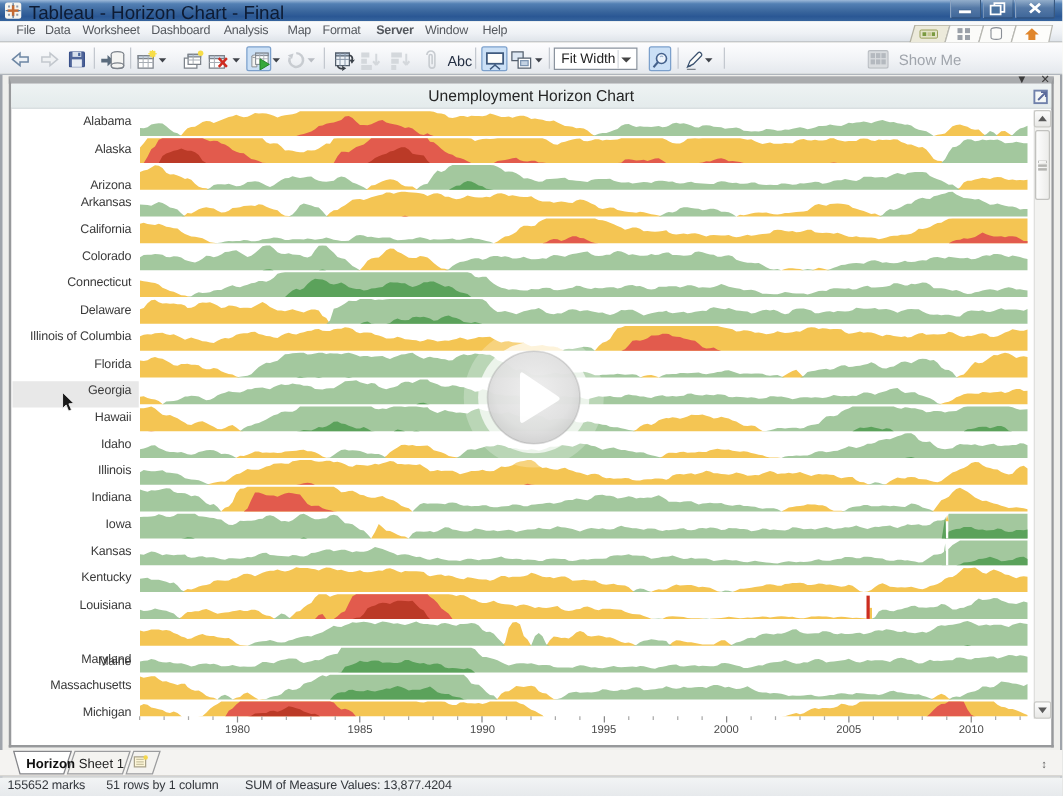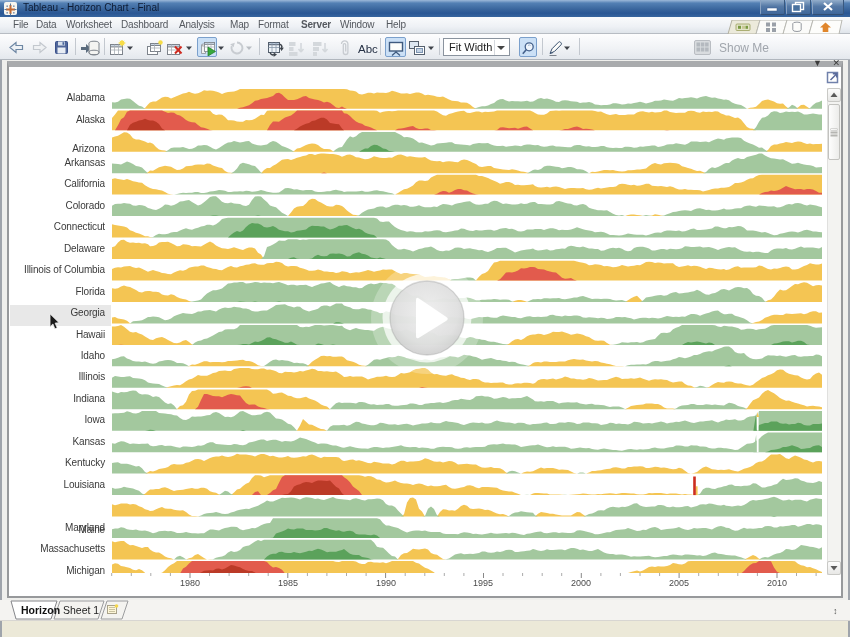--- a/index.html
+++ b/index.html
@@ -2,21 +2,21 @@
 <html><head><meta charset="utf-8"><style>
 * { margin:0; padding:0; box-sizing:border-box; }
 html,body { width:850px; height:637px; overflow:hidden; font-family:"Liberation Sans",sans-serif; }
 #app { position:relative; width:850px; height:637px; background:#ece9d8; }
 .abs { position:absolute; }
 
 
 #titlebar { position:absolute; left:0; top:0; width:850px; height:17px;
   background:linear-gradient(to bottom,#9db9d9 0%,#5380b4 18%,#39659c 55%,#2a5794 78%,#37659e 100%); }
 #titleicon { position:absolute; left:4px; top:2px; width:13px; height:13px; background:#f7f5ef; border-radius:2px; }
-#titletext { position:absolute; left:23px; top:2px; font-size:10px; color:#0d1b33; }
+#titletext { position:absolute; left:23px; top:2px; font-size:15px; color:#0d1b33; }
 .winbtn { position:absolute; top:0; height:15px; width:25px;
   background:linear-gradient(to bottom,#93aecb 0%,#5579a6 45%,#3f679a 100%);
   border-left:1px solid #8aa3c2; border-right:1px solid #39587e; border-bottom:1px solid #334f72;
   color:#fff; text-align:center; font-size:10px; line-height:13px; border-radius:0 0 2px 2px; }
 
 
 #menubar { position:absolute; left:0; top:17px; width:850px; height:17px;
   background:linear-gradient(to bottom,#fafbfc 0%,#eef1f5 60%,#dfe4ea 100%);
   border-bottom:1px solid #b7bcc3; }
 .menu { position:absolute; top:19px; font-size:10px; letter-spacing:-0.2px; color:#54585e; }
@@ -274,20 +274,21 @@
         <rect x="6.8" y="7.5" width="3.5" height="4"></rect>
         <rect x="11.1" y="7.5" width="3.5" height="4"></rect>
       </g>
   </svg>
 
   <div id="workspace"></div>
   <div id="appborderL"></div>
   <div id="appborderR"></div>
   <div id="sheetwin"></div>
   <div id="winctl">▼&nbsp;✕</div>
+  <div id="sheettitle">Unemployment Horizon Chart</div>
   <svg id="popout" viewBox="0 0 14 14" width="14" height="14">
     <rect x="1.5" y="2.5" width="10" height="10" fill="rgba(255,255,255,0.5)" stroke="#7081ab" stroke-width="1.5"></rect>
     <path d="M4.5 10 L10.5 4 M6.8 3.7 h3.9 v3.9" fill="none" stroke="#5b6b9b" stroke-width="1.5"></path>
   </svg>
   <div id="georgiahl"></div>
   <div class="slab" style="top:92.4px">Alabama</div>
 <div class="slab" style="top:113.9px">Alaska</div>
 <div class="slab" style="top:143px">Arizona</div>
 <div class="slab" style="top:156.8px">Arkansas</div>
 <div class="slab" style="top:178.2px">California</div>
@@ -549,20 +550,25 @@
     <text x="21" y="14" font-family="Liberation Sans" font-size="10.5" font-weight="bold" fill="#111">Horizon</text>
     <text x="63" y="14" font-family="Liberation Sans" font-size="10.5" fill="#222">Sheet 1</text>
     <g transform="translate(107,4)">
       <rect x="0.5" y="1.5" width="9" height="8" fill="#fdf6d8" stroke="#a9a28a"></rect>
       <path d="M2 3.5 h6 M2 5.5 h6 M2 7.5 h6" stroke="#c9c2a0" stroke-width="1"></path>
       <circle cx="9.5" cy="2" r="1.8" fill="#f4d64c"></circle>
     </g>
     <text x="833" y="14" font-family="Liberation Sans" font-size="9" fill="#555">↕</text>
   </svg>
 
+  <div id="statusbar">
+    <span style="left:6px;">155652 marks</span>
+    <span style="left:85px;">51 rows by 1 column</span>
+    <span style="left:196px;">SUM of Measure Values: 13,877.4204</span>
+  </div>
 
   <svg class="abs" style="left:352px; top:243px;" width="150" height="150" viewBox="0 0 150 150">
     <defs>
       <radialGradient id="pbdisc" cx="50%" cy="42%" r="60%">
         <stop offset="0%" stop-color="#ececec"></stop>
           <stop offset="70%" stop-color="#dcdcdc"></stop>
           <stop offset="100%" stop-color="#c9c9c9"></stop>
       </radialGradient>
     </defs>
     <circle cx="75" cy="75" r="56" fill="rgba(255,255,255,0.25)"></circle>

